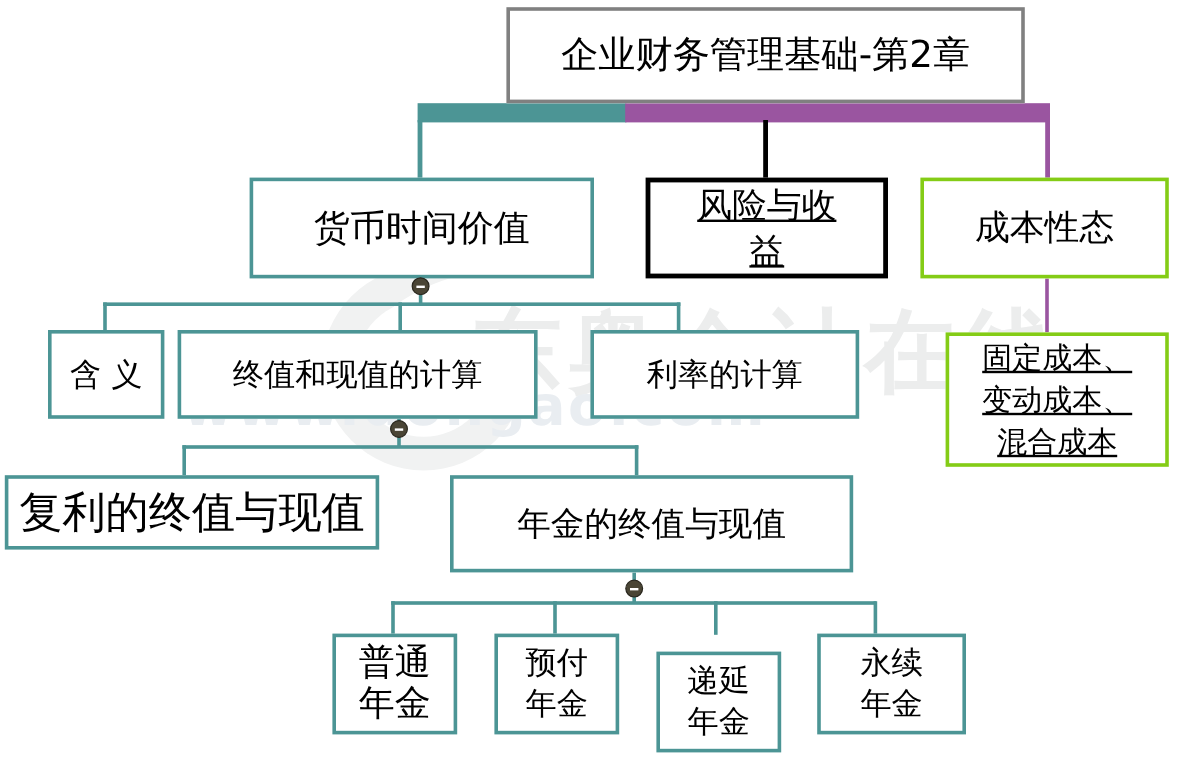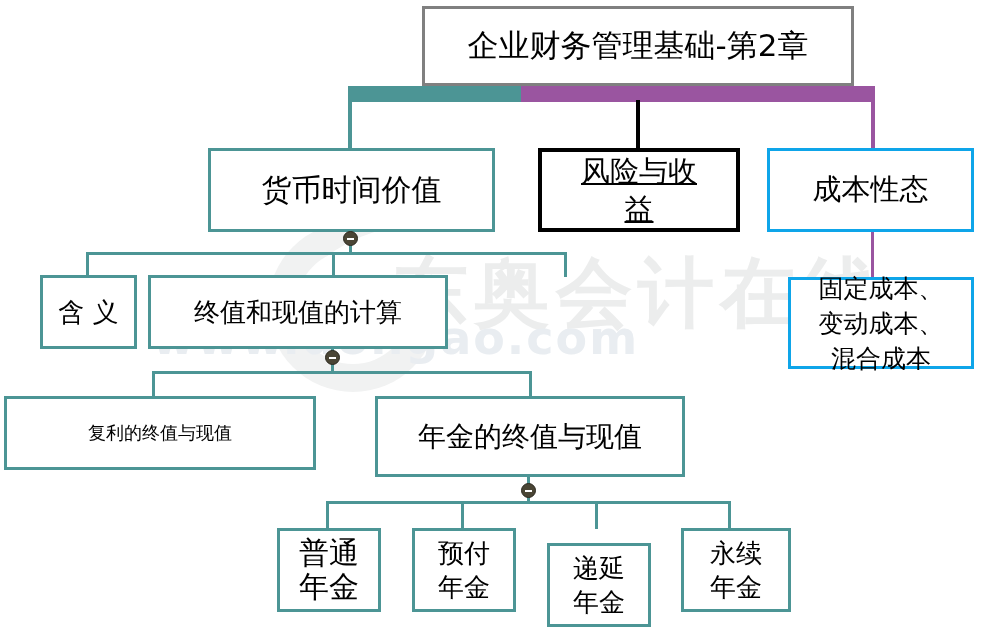--- a/index.html
+++ b/index.html
@@ -89,21 +89,21 @@
     text-align: center;
     color: #000000;
     font-family: "DejaVu Sans", "Liberation Sans", sans-serif;
     z-index: 3;
   }
   .node span { display: block; white-space: pre-line; }
 
   .border-gray  { border: 3px solid #808080; }
   .border-teal  { border: 3px solid #4c9595; }
   .border-black { border: 4px solid #000000; text-decoration: underline; }
-  .border-purple{ border: 3px solid #0ea5e9; }
+  .border-purple{ border: 3px solid #84cc16; }
 
   
   .bar {
     position: absolute;
     z-index: 1;
   }
   .bar-teal   { background: #4c9595; }
   .bar-purple { background: #9a55a0; }
   .bar-black  { background: #000000; }
 
@@ -192,51 +192,54 @@
   </div>
 
   <div class="node border-teal" style="left:40px; top:275px; width:97px; height:74px; font-size:26px;">
     <span>含 义</span>
   </div>
 
   <div class="node border-teal" style="left:148px; top:275px; width:300px; height:74px; font-size:26px;">
     <span>终值和现值的计算</span>
   </div>
 
-
-  <div class="node border-purple" style="left:788px; top:277px; width:186px; height:92px; font-size:25px; line-height:35px;">
+  <div class="node border-teal" style="left:492px; top:275px; width:224px; height:74px; font-size:26px;">
+    <span>利率的计算</span>
+  </div>
+
+  <div class="node border-purple" style="left:788px; top:277px; width:186px; height:112px; font-size:25px; line-height:35px;text-decoration:underline;">
     <span>固定成本、
 变动成本、
 混合成本</span>
   </div>
 
-  <div class="node border-teal" style="left:4px; top:396px; width:312px; height:74px; font-size:18px;">
+  <div class="node border-teal" style="left:4px; top:396px; width:312px; height:62px; font-size:36px;">
     <span>复利的终值与现值</span>
   </div>
 
-  <div class="node border-teal" style="left:375px; top:396px; width:310px; height:81px; font-size:28px;">
+  <div class="node border-teal" style="left:375px; top:396px; width:336px; height:81px; font-size:28px;">
     <span>年金的终值与现值</span>
   </div>
 
   <div class="node border-teal" style="left:277px; top:528px; width:104px; height:84px; font-size:30px; line-height:34px;">
     <span>普通
 年金</span>
   </div>
 
   <div class="node border-teal" style="left:412px; top:528px; width:104px; height:84px; font-size:26px; line-height:34px;">
     <span>预付
 年金</span>
   </div>
 
   <div class="node border-teal" style="left:547px; top:543px; width:104px; height:84px; font-size:26px; line-height:34px;">
     <span>递延
 年金</span>
   </div>
 
-  <div class="node border-teal" style="left:681px; top:528px; width:110px; height:84px; font-size:26px; line-height:34px;">
+  <div class="node border-teal" style="left:681px; top:528px; width:124px; height:84px; font-size:26px; line-height:34px;">
     <span>永续
 年金</span>
   </div>
 
   <div class="toggle" style="left:343px; top:231px;"></div>
   <div class="toggle" style="left:325px; top:350px;"></div>
   <div class="toggle" style="left:521px; top:483px;"></div>
 
 </div>
 

